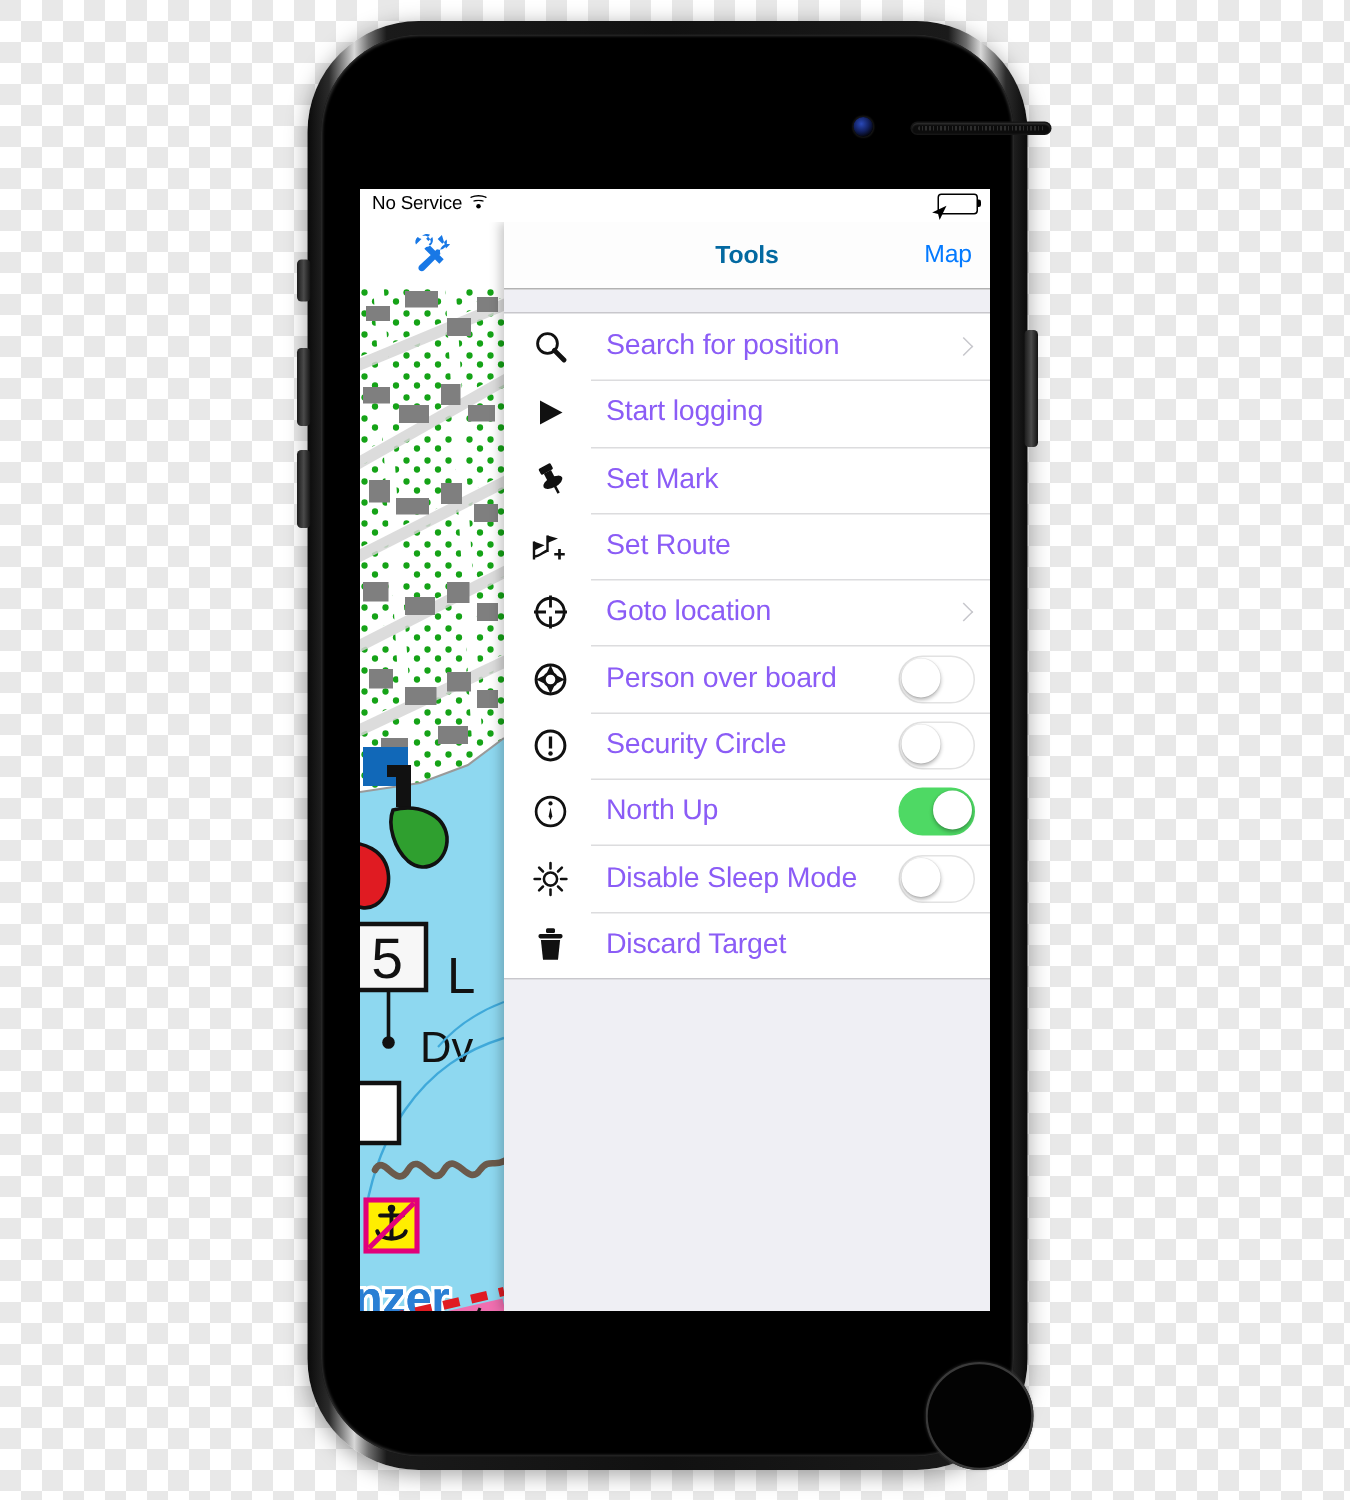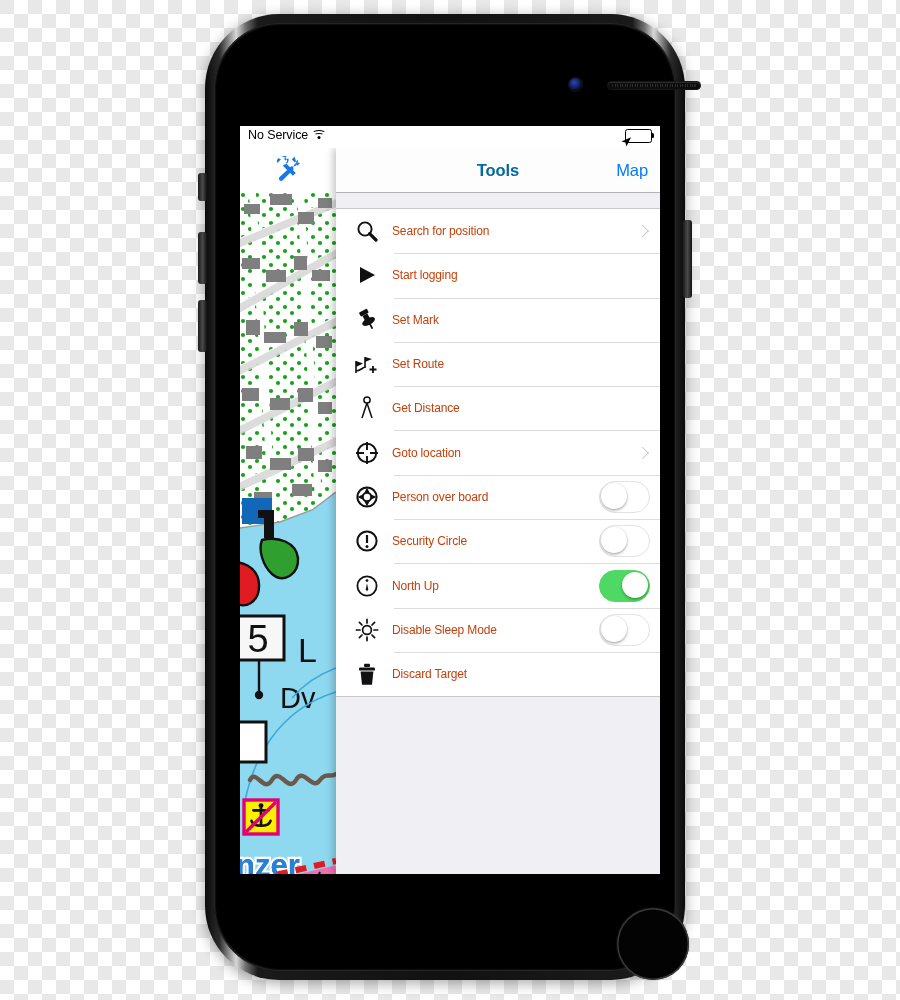--- a/index.html
+++ b/index.html
@@ -86,21 +86,21 @@
     border-bottom:.5px solid #b2b2b2;display:flex;align-items:center;justify-content:center;}
   .nav-title{font-size:16.5px;font-weight:bold;color:#0369a1;letter-spacing:-.1px;}
   .nav-right{position:absolute;right:12px;top:50%;transform:translateY(-50%);
     font-size:16.5px;color:#047aff;letter-spacing:-.1px;}
   .gap{height:15px;background:#efeff4;}
   .tablebg{background:#efeff4;height:667px;}
   .table{background:#fff;border-top:.5px solid #c8c7cc;border-bottom:.5px solid #c8c7cc;}
   .row{position:relative;height:44.3px;display:flex;align-items:center;padding-left:12px;box-sizing:border-box;}
   .row + .row:before{content:"";position:absolute;left:58px;right:0;top:0;height:.5px;background:#dcdcde;}
   .ricon{width:38px;min-width:38px;display:flex;align-items:center;justify-content:center;color:#111;}
-  .rlabel{font-size:12px;color:#c2410c;letter-spacing:-.15px;margin-left:6px;}
+  .rlabel{font-size:19px;color:#8b5cf6;letter-spacing:-.15px;margin-left:18px;}
   .chev{position:absolute;right:13px;top:50%;transform:translateY(-50%);
     width:8px;height:8px;border-right:1.7px solid #c7c7cc;border-top:1.7px solid #c7c7cc;
     transform:translateY(-50%) rotate(45deg);}
   
   .toggle{position:absolute;right:10px;top:50%;transform:translateY(-50%);
     width:49px;height:30px;border-radius:16px;background:#fff;border:1px solid #e2e2e2;}
   .toggle .knob{position:absolute;left:1px;top:1px;width:26px;height:26px;border-radius:50%;
     background:#fff;box-shadow:0 1.5px 3px rgba(0,0,0,.32),0 0 0 .5px rgba(0,0,0,.06);}
   .toggle.on{background:#4ed964;border-color:#4ed964;}
   .toggle.on .knob{left:auto;right:1px;}
@@ -324,29 +324,20 @@
                 <path d="M2 8 L9 10.5 L2 14 Z" fill="#111"></path>
                 <path d="M11 4 L11 15" stroke="#111" stroke-width="1.6"></path>
                 <path d="M11 4 L18 6 L11 9 Z" fill="#111"></path>
                 <path d="M2 18 C6 18 8 15 11 14" fill="none" stroke="#111" stroke-width="1.6"></path>
                 <path d="M19 13 v7 M15.5 16.5 h7" stroke="#111" stroke-width="1.8"></path>
               </svg>
             </span>
             <span class="rlabel">Set Route</span>
           </div>
 
-          <div class="row">
-            <span class="ricon">
-              <svg width="18" height="24" viewBox="0 0 18 24">
-                <circle cx="9" cy="4" r="3.1" fill="none" stroke="#111" stroke-width="1.5"></circle>
-                <path d="M9 7 L4 22 M9 7 L14 22" fill="none" stroke="#111" stroke-width="1.5"></path>
-              </svg>
-            </span>
-            <span class="rlabel">Get Distance</span>
-          </div>
 
           <div class="row">
             <span class="ricon">
               <svg width="24" height="24" viewBox="0 0 24 24">
                 <circle cx="12" cy="12" r="9.2" fill="none" stroke="#111" stroke-width="1.9"></circle>
                 <path d="M12 1 v8 M12 15 v8 M1 12 h8 M15 12 h8" stroke="#111" stroke-width="1.9"></path>
               </svg>
             </span>
             <span class="rlabel">Goto location</span>
             <span class="chev"></span>

